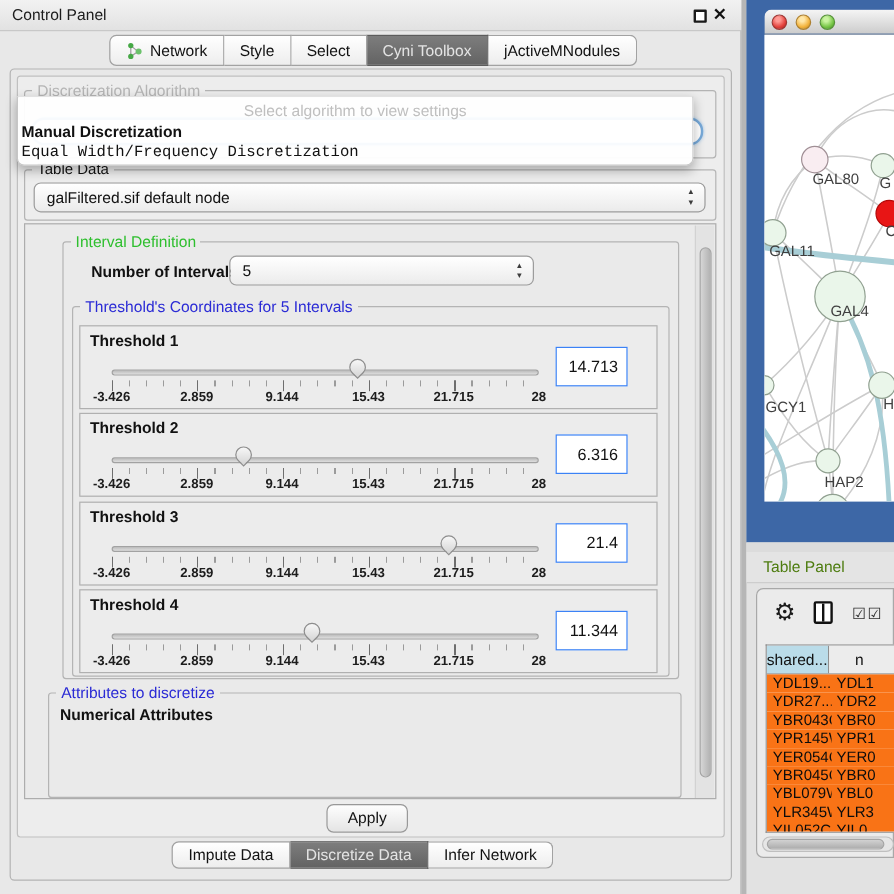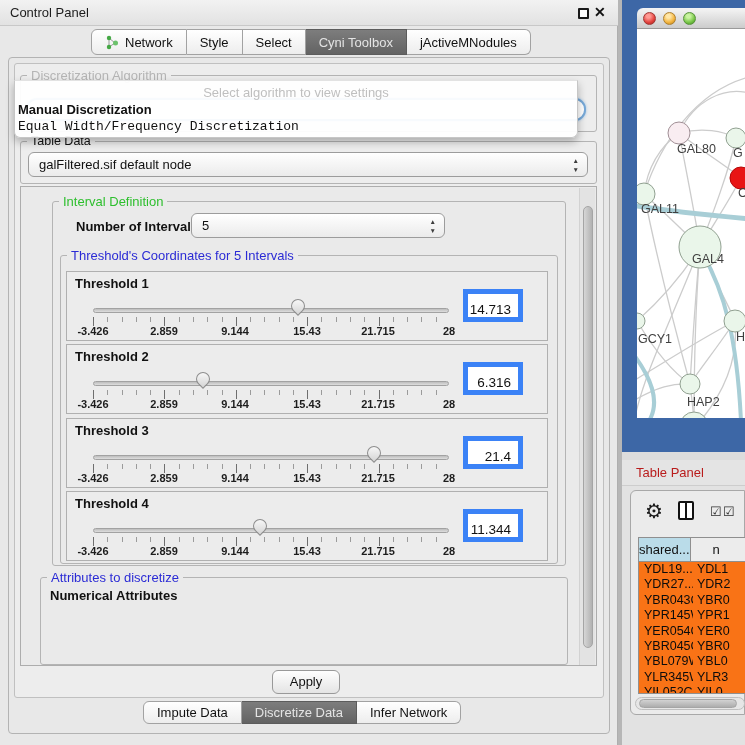--- a/index.html
+++ b/index.html
@@ -61,21 +61,21 @@
   #thr-group legend { color:#2b2bd5; }
 
   .card { position:absolute; left:66px; width:482px; height:70px; border:1px solid #b0b0b0; background:#ececec; }
   .card .clabel { position:absolute; left:8px; top:4px; font-size:13px; font-weight:bold; color:#111; }
   .track { position:absolute; left:26px; top:36px; width:356px; height:5px; border:1px solid #a2a2a2; border-radius:3px; background:linear-gradient(#bdbdbd,#dedede); }
   .thumb { position:absolute; top:27px; width:14px; height:14px; transform:rotate(45deg); background:linear-gradient(135deg,#fdfdfd,#d4d4d4); border:1px solid #8d8d8d; border-radius:8px 8px 0 8px; }
   .ticks { position:absolute; left:26px; top:45px; width:357px; height:9px;
     background-image:repeating-linear-gradient(to right,#6e6e6e 0 1px,transparent 1px 20%),repeating-linear-gradient(to right,#9b9b9b 0 1px,transparent 1px 4%);
     background-size:100% 9px,100% 5px; background-repeat:no-repeat; }
   .tlabel { position:absolute; top:53px; transform:translateX(-50%); font-size:11px; font-weight:bold; color:#1d1d1d; white-space:nowrap; }
-  .vbox { position:absolute; left:396px; top:17px; width:60px; height:33px; background:#fff; border:5px solid #3b82f6; font-size:13.5px; color:#111; text-align:right; line-height:31px; padding-right:7px; }
+  .vbox { position:absolute; left:396px; top:17px; width:60px; height:33px; background:#fff; border:1px solid #3b82f6; font-size:13.5px; color:#111; text-align:right; line-height:31px; padding-right:7px; }
 
   #attr-group { left:40px; top:570px; width:528px; height:95px; }
   #attr-group legend { color:#2b2bd5; }
   #numattr-label { position:absolute; left:50px; top:588px; font-size:13px; font-weight:bold; color:#111; }
   #attr-list { position:absolute; left:63px; top:614px; width:479px; height:48px; background:#fff; border:1px solid #9a9a9a; overflow:hidden; }
   #attr-list .li { font-size:13px; color:#111; line-height:17px; padding-left:8px; white-space:nowrap; }
   #attr-list .vthumb { right:2px; top:2px; width:11px; height:40px; }
 
   #apply-btn { position:absolute; left:272px; top:670px; width:68px; height:24px; background:linear-gradient(#fefefe,#e4e4e4);
     border:1px solid #999; border-radius:6px; font-size:13px; color:#111; text-align:center; line-height:22px; }
@@ -87,21 +87,21 @@
   #net-titlebar { position:absolute; left:0; top:0; width:108px; height:21px; background:linear-gradient(#f5f5f5,#cccccc); border-bottom:1px solid #9a9a9a; border-radius:6px 0 0 0; }
   .light { position:absolute; top:4px; width:13px; height:13px; border-radius:50%; }
   #light-red { left:6px; background:radial-gradient(circle at 40% 30%, #ff9a94 0 18%, #e3433e 60%, #9e1f1c 100%); border:1px solid #9e3734; }
   #light-yellow { left:26px; background:radial-gradient(circle at 40% 30%, #ffe7a8 0 18%, #f3b43f 60%, #b37c15 100%); border:1px solid #ad8030; }
   #light-green { left:46px; background:radial-gradient(circle at 40% 30%, #c9f3a0 0 18%, #78c648 60%, #3f8a1d 100%); border:1px solid #57923a; }
   #net-canvas { position:absolute; left:0; top:21px; width:108px; height:389px; background:#fff; overflow:hidden; }
   #net-canvas svg text { font-family:"Liberation Sans",sans-serif; font-size:12.5px; fill:#3f3f3f; }
 
   #gray-gap { position:absolute; left:622px; top:452px; width:123px; height:8px; background:#dcdcdc; }
   #tp-bar { position:absolute; left:622px; top:460px; width:123px; height:26px; background:#e4e4e4; border-bottom:1px solid #cdcdcd; }
-  #tp-title { position:absolute; left:14px; top:5px; font-size:13px; color:#b91c1c; }
+  #tp-title { position:absolute; left:14px; top:5px; font-size:13px; color:#4d7c0f; }
   #tp-window { position:absolute; left:630px; top:490px; width:115px; height:225px; background:#ebebeb; border:1px solid #a8a8a8; border-radius:6px 0 0 6px; }
   #tp-toolbar { position:absolute; left:0; top:8px; width:115px; height:28px; }
   #gear { position:absolute; left:14px; top:0px; font-size:20px; color:#1a1a1a; line-height:24px; }
   #col-icon { position:absolute; left:47px; top:2px; width:16px; height:19px; border:2px solid #111; border-radius:2px; background:#fff; }
   #col-icon::after { content:""; position:absolute; left:5px; top:0; width:2px; height:15px; background:#111; }
   .chk { position:absolute; top:5px; font-size:13px; color:#2e2e2e; }
   #chk1 { left:79px; } #chk2 { left:92px; }
   #tp-table { position:absolute; left:7px; top:46px; width:108px; height:157px; border:1px solid #8f8f8f; border-right:none; background:#fff; overflow:hidden; }
   #tp-header { display:flex; height:24px; border-bottom:1px solid #8f8f8f; }
   #tp-header .hc1 { width:71px; background:#badce9; border-right:1px solid #8f8f8f; font-size:13px; color:#111; text-align:center; line-height:23px; }

